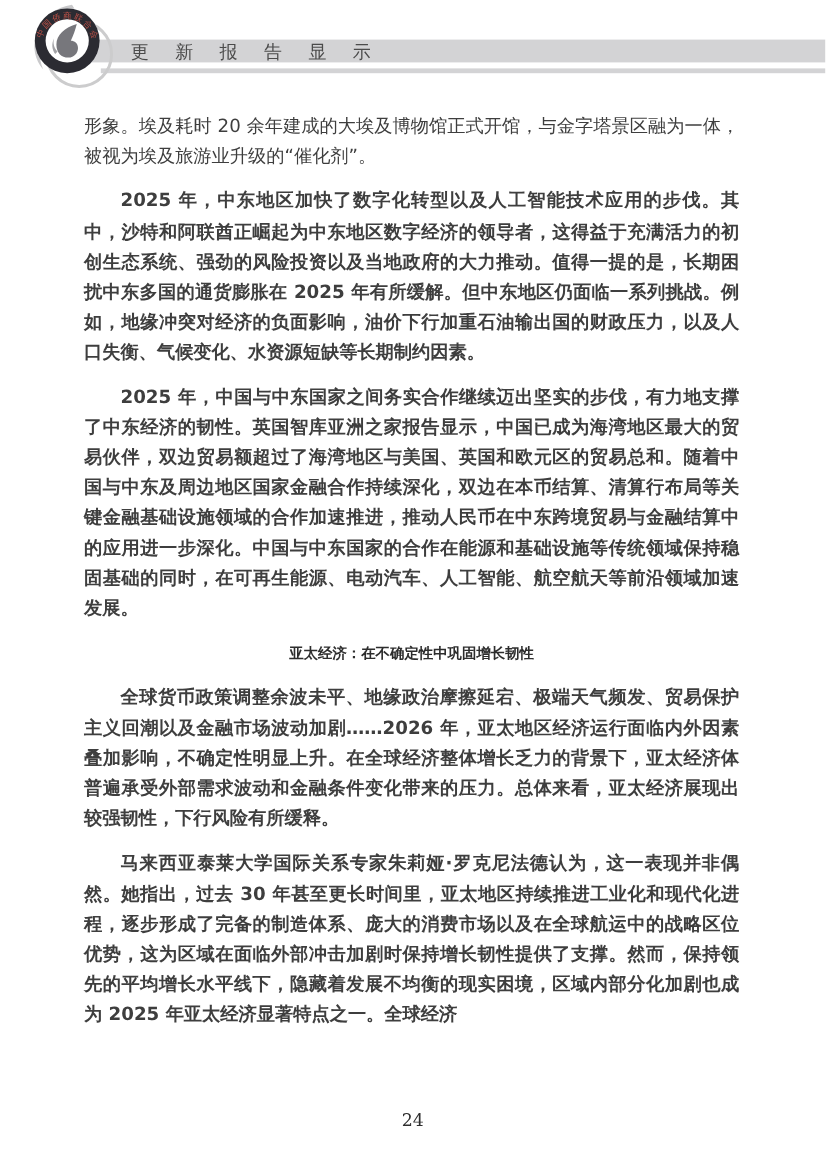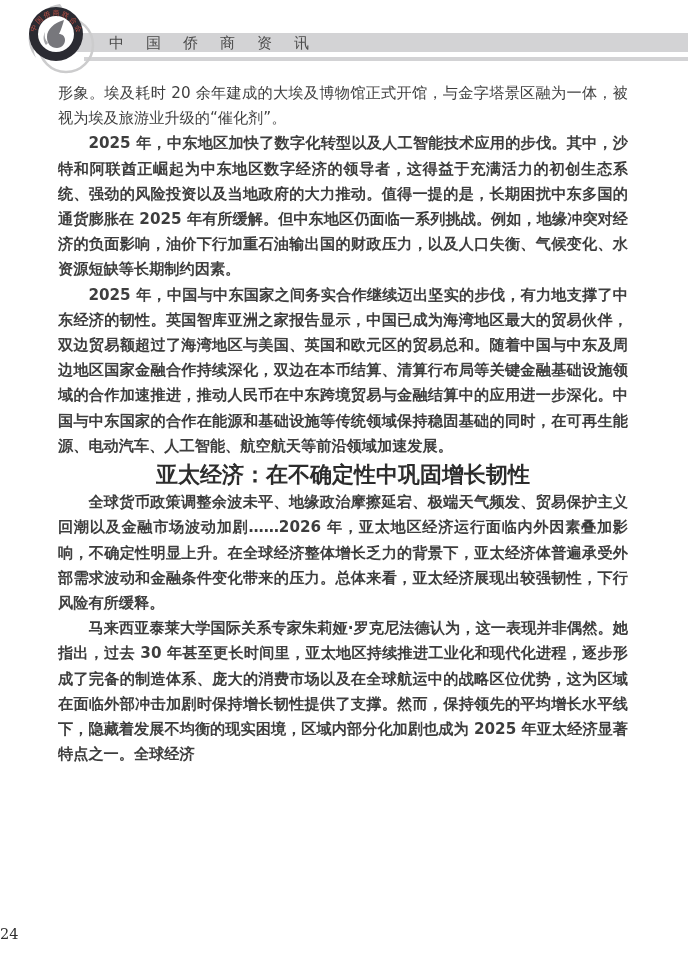--- a/index.html
+++ b/index.html
@@ -57,53 +57,53 @@
     left: 58px;
     top: 81px;
     width: 570px;
     height: 838px;
     overflow: hidden;
     font-size: 15.2px;
     line-height: 25.2px;
     color: #3e3e3e;
     text-align: justify;
   }
-  .body-para { margin: 0; }
+  .body-para { margin: 12px; }
   .body-para.indented { text-indent: 2em; font-weight: bold; }
   .section-heading {
     margin: 3px;
-    font-size: 22px;
+    font-size: 12px;
     font-weight: 700;
     line-height: 25.2px;
     text-align: center;
     text-indent: 0;
     color: #2d2d2d;
   }
 
   
   .page-number {
     position: absolute;
     left: 0;
     right: 0;
     top: 926px;
-    text-align: left;
+    text-align: center;
     font-family: "DejaVu Serif", serif;
     font-size: 14.5px;
     color: #2f2f2f;
   }
 </style>
 </head>
 <body>
 
 <div class="page">
 
   <div>
     <div class="masthead-band"></div>
     <div class="masthead-rule"></div>
-    <div class="masthead-title">中国侨商资讯</div>
+    <div class="masthead-title">更新报告显示</div>
 
     <svg class="logo" viewBox="0 0 76 74" xmlns="http://www.w3.org/2000/svg">
 
       <path d="M36,1 C23,3 12,11 7,23 C14,14 25,6 38,4 Z" fill="#c9c9cb"></path>
       <path d="M6,27 C3,36 5,47 12,55 C8,45 8,35 13,27 Z" fill="#c9c9cb"></path>
 
       <circle cx="42" cy="42" r="27" fill="none" stroke="#cccccd" stroke-width="2.5"></circle>
 
       <circle cx="32" cy="31" r="27" fill="#2b2b32"></circle>
       <circle cx="32" cy="31" r="18" fill="#ffffff"></circle>

